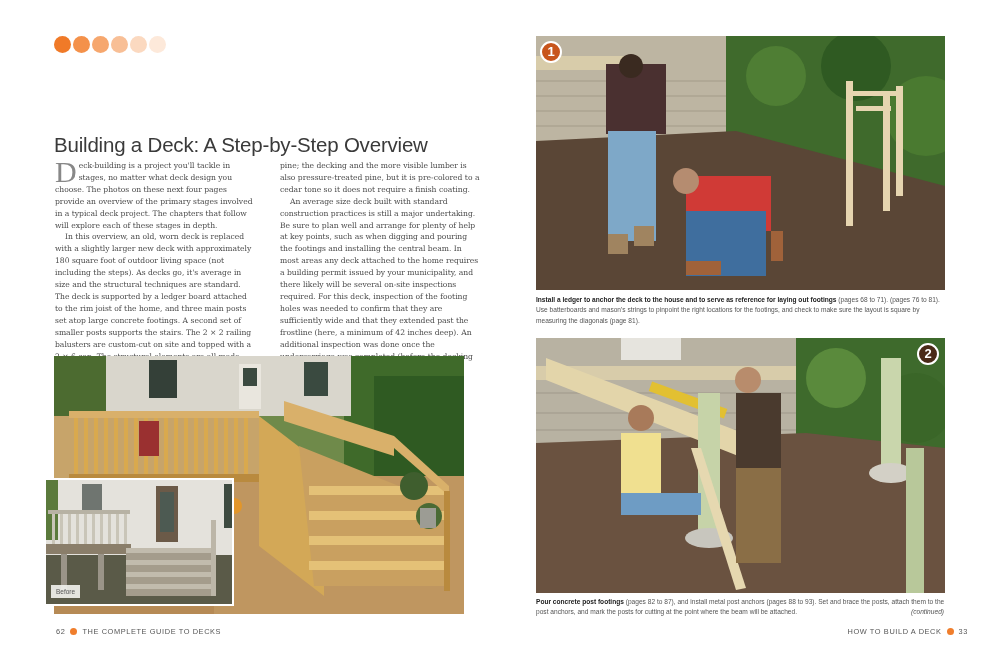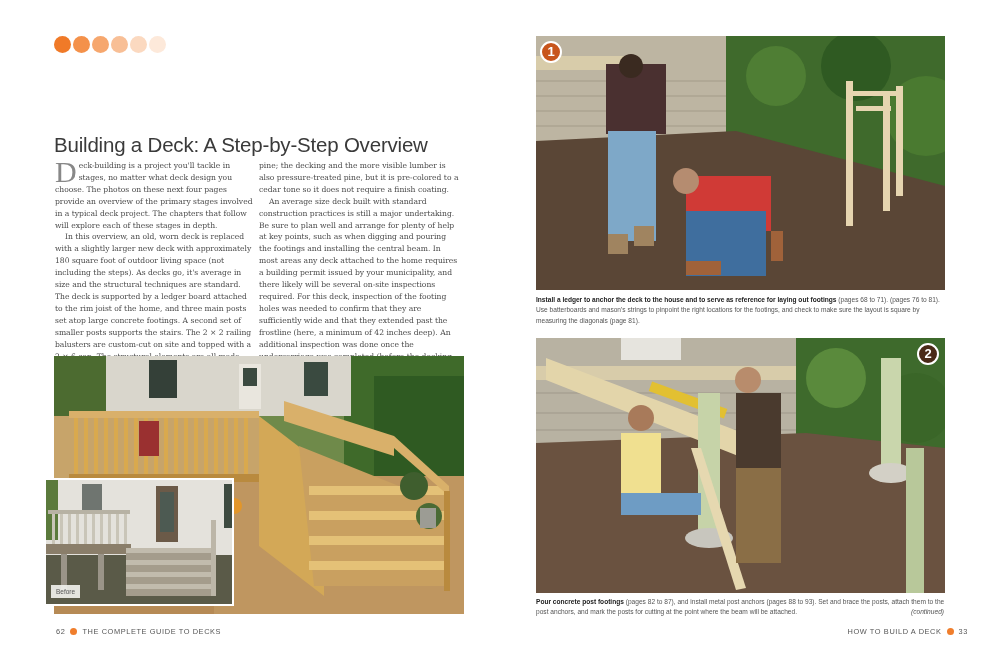--- a/index.html
+++ b/index.html
@@ -23,21 +23,21 @@
     font-family: "DejaVu Serif", serif; font-size: 7.6px; line-height: 11.9px; color: #4a4a4a;
     text-align: left;
   }
   .body-col p { margin: 0; }
   .body-col p.indent { text-indent: 10px; }
   .dropcap {
     float: left; font-family: "Liberation Serif", serif; font-size: 30px; line-height: 22px;
     color: #888; margin: 1px 2px 0 0; font-weight: normal;
   }
   .col1 { left: 55px; }
-  .col2 { left: 259px; }
+  .col2 { left: 280px; }
 
   .photo { position: absolute; overflow: hidden; }
   .photo svg { display: block; width: 100%; height: 100%; }
 
   .deck-photo { left: 54px; top: 356px; width: 410px; height: 258px; }
   .before-inset { left: 44px; top: 478px; width: 190px; height: 128px; border: 2px solid #fff; box-shadow: 0 0 0 0 #fff; }
   .before-label {
     position: absolute; left: 5px; bottom: 6px; background: rgba(240,240,236,0.92);
     font-family: "Liberation Sans", sans-serif; font-size: 6.5px; color: #555; padding: 3px 5px;
   }

